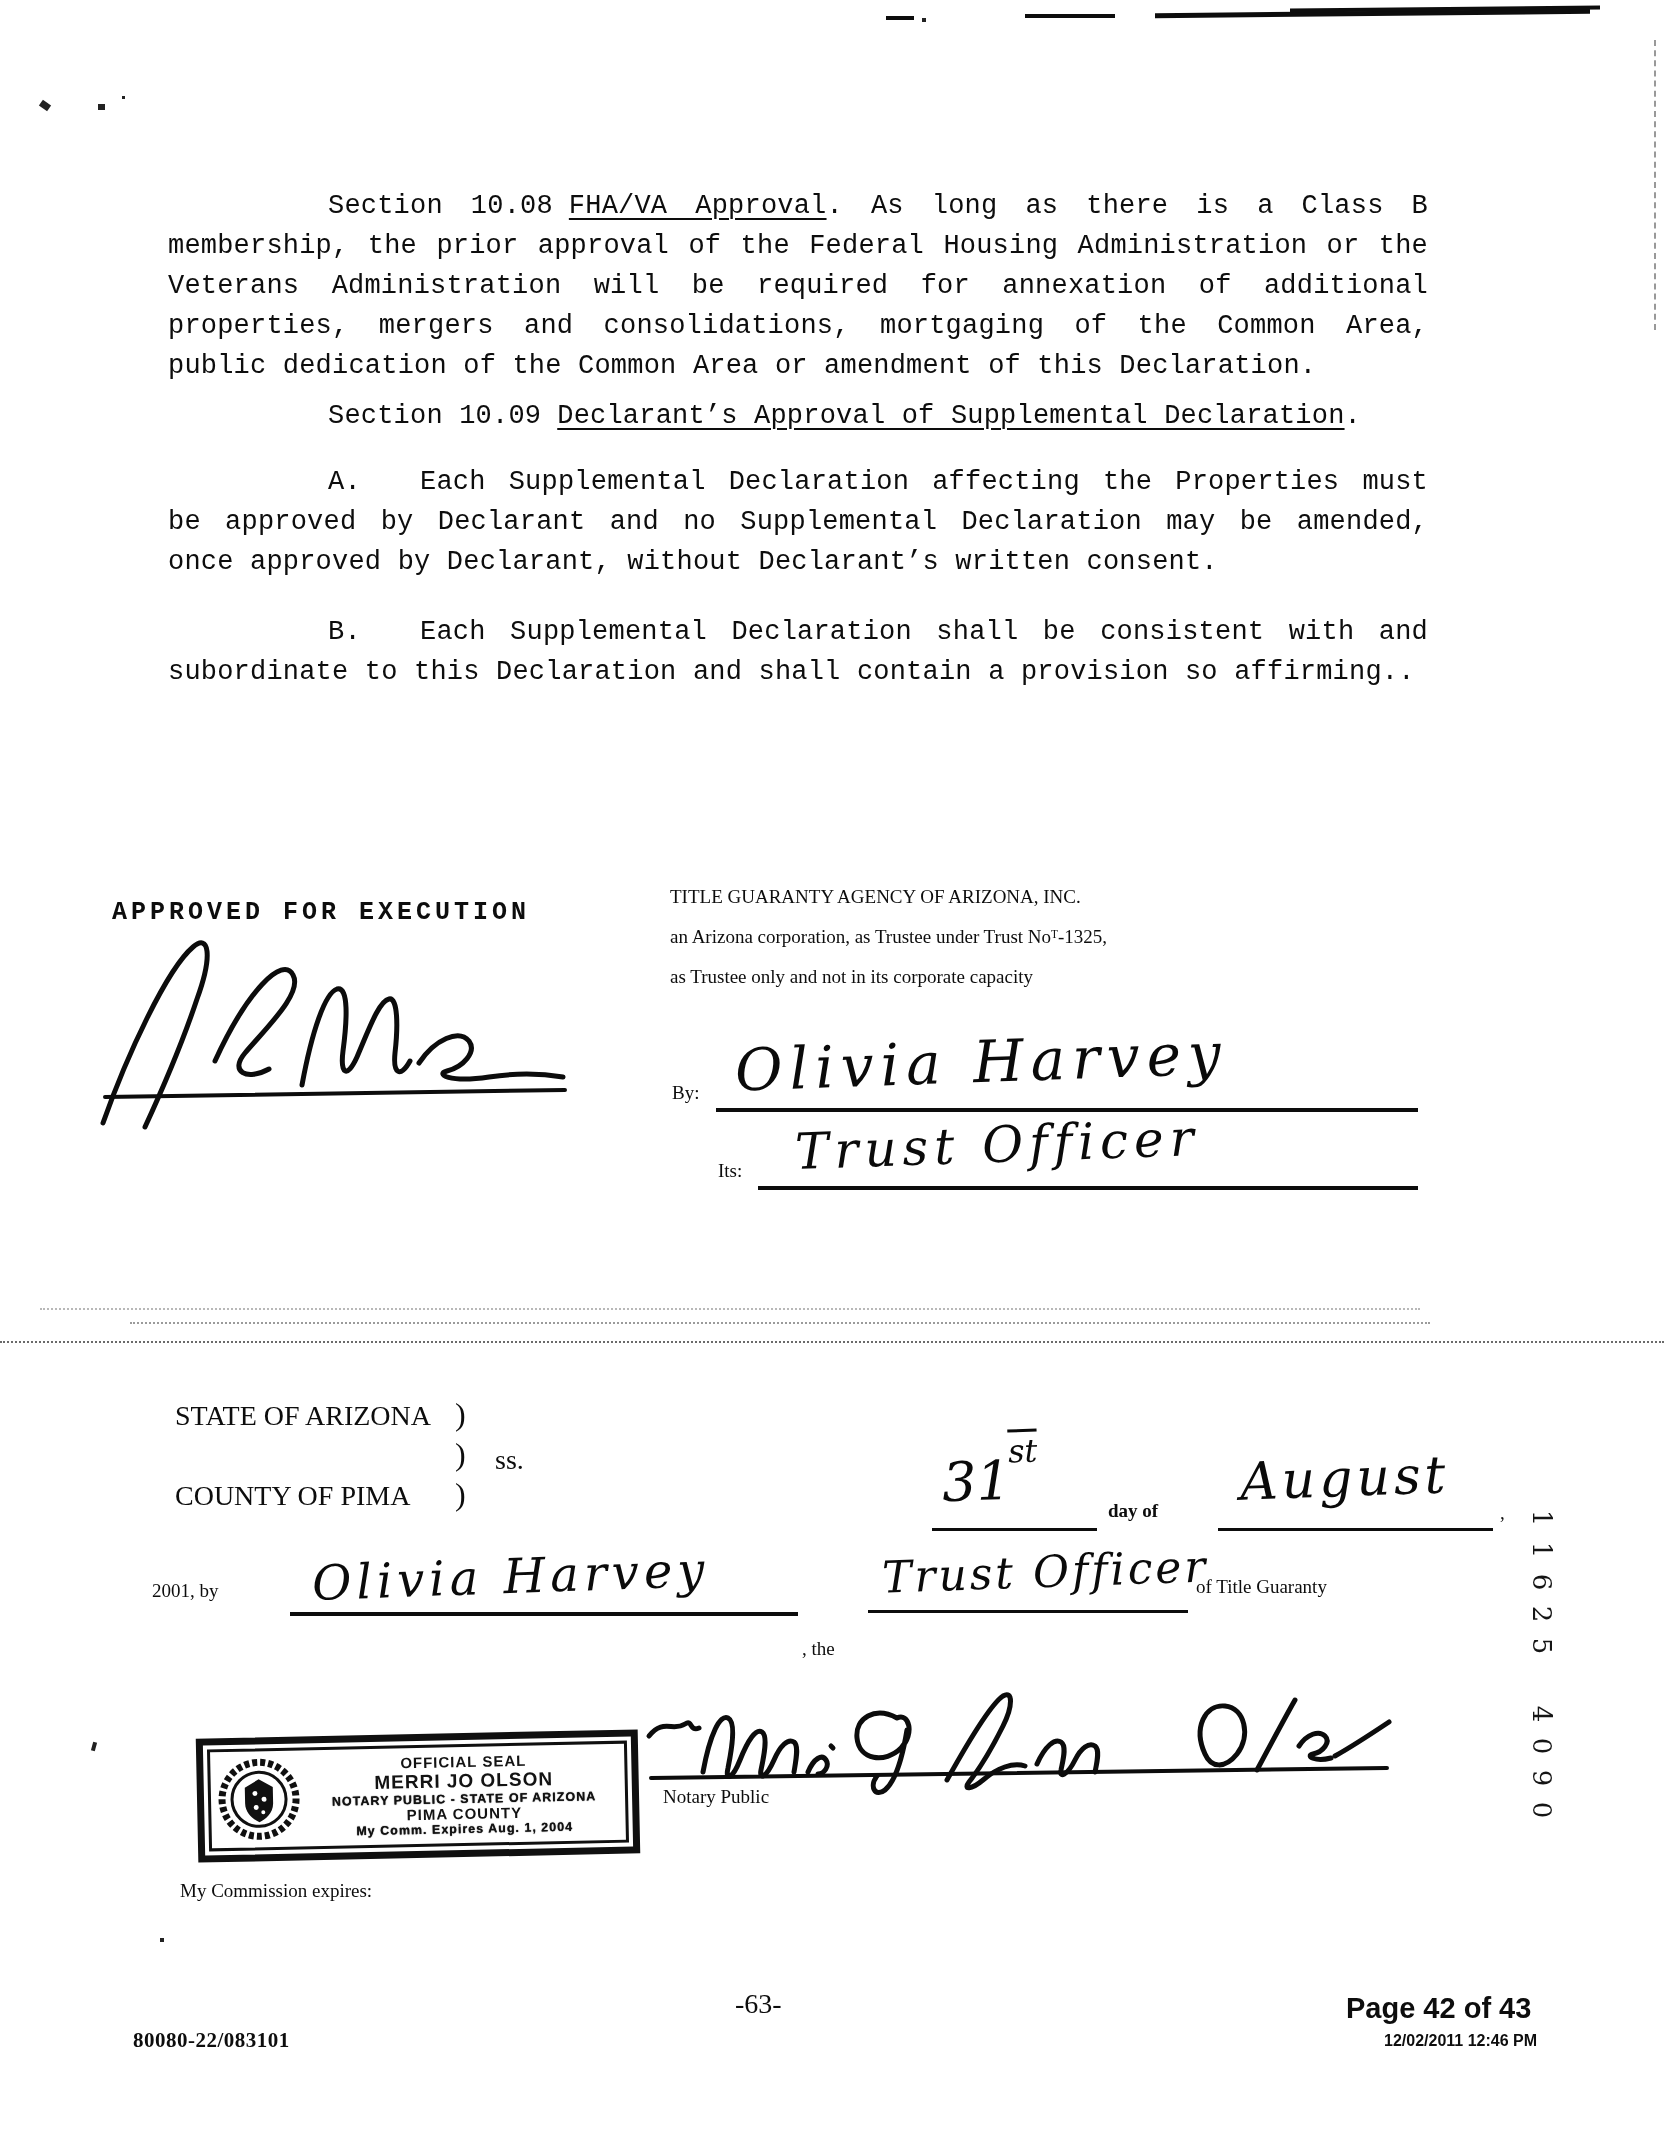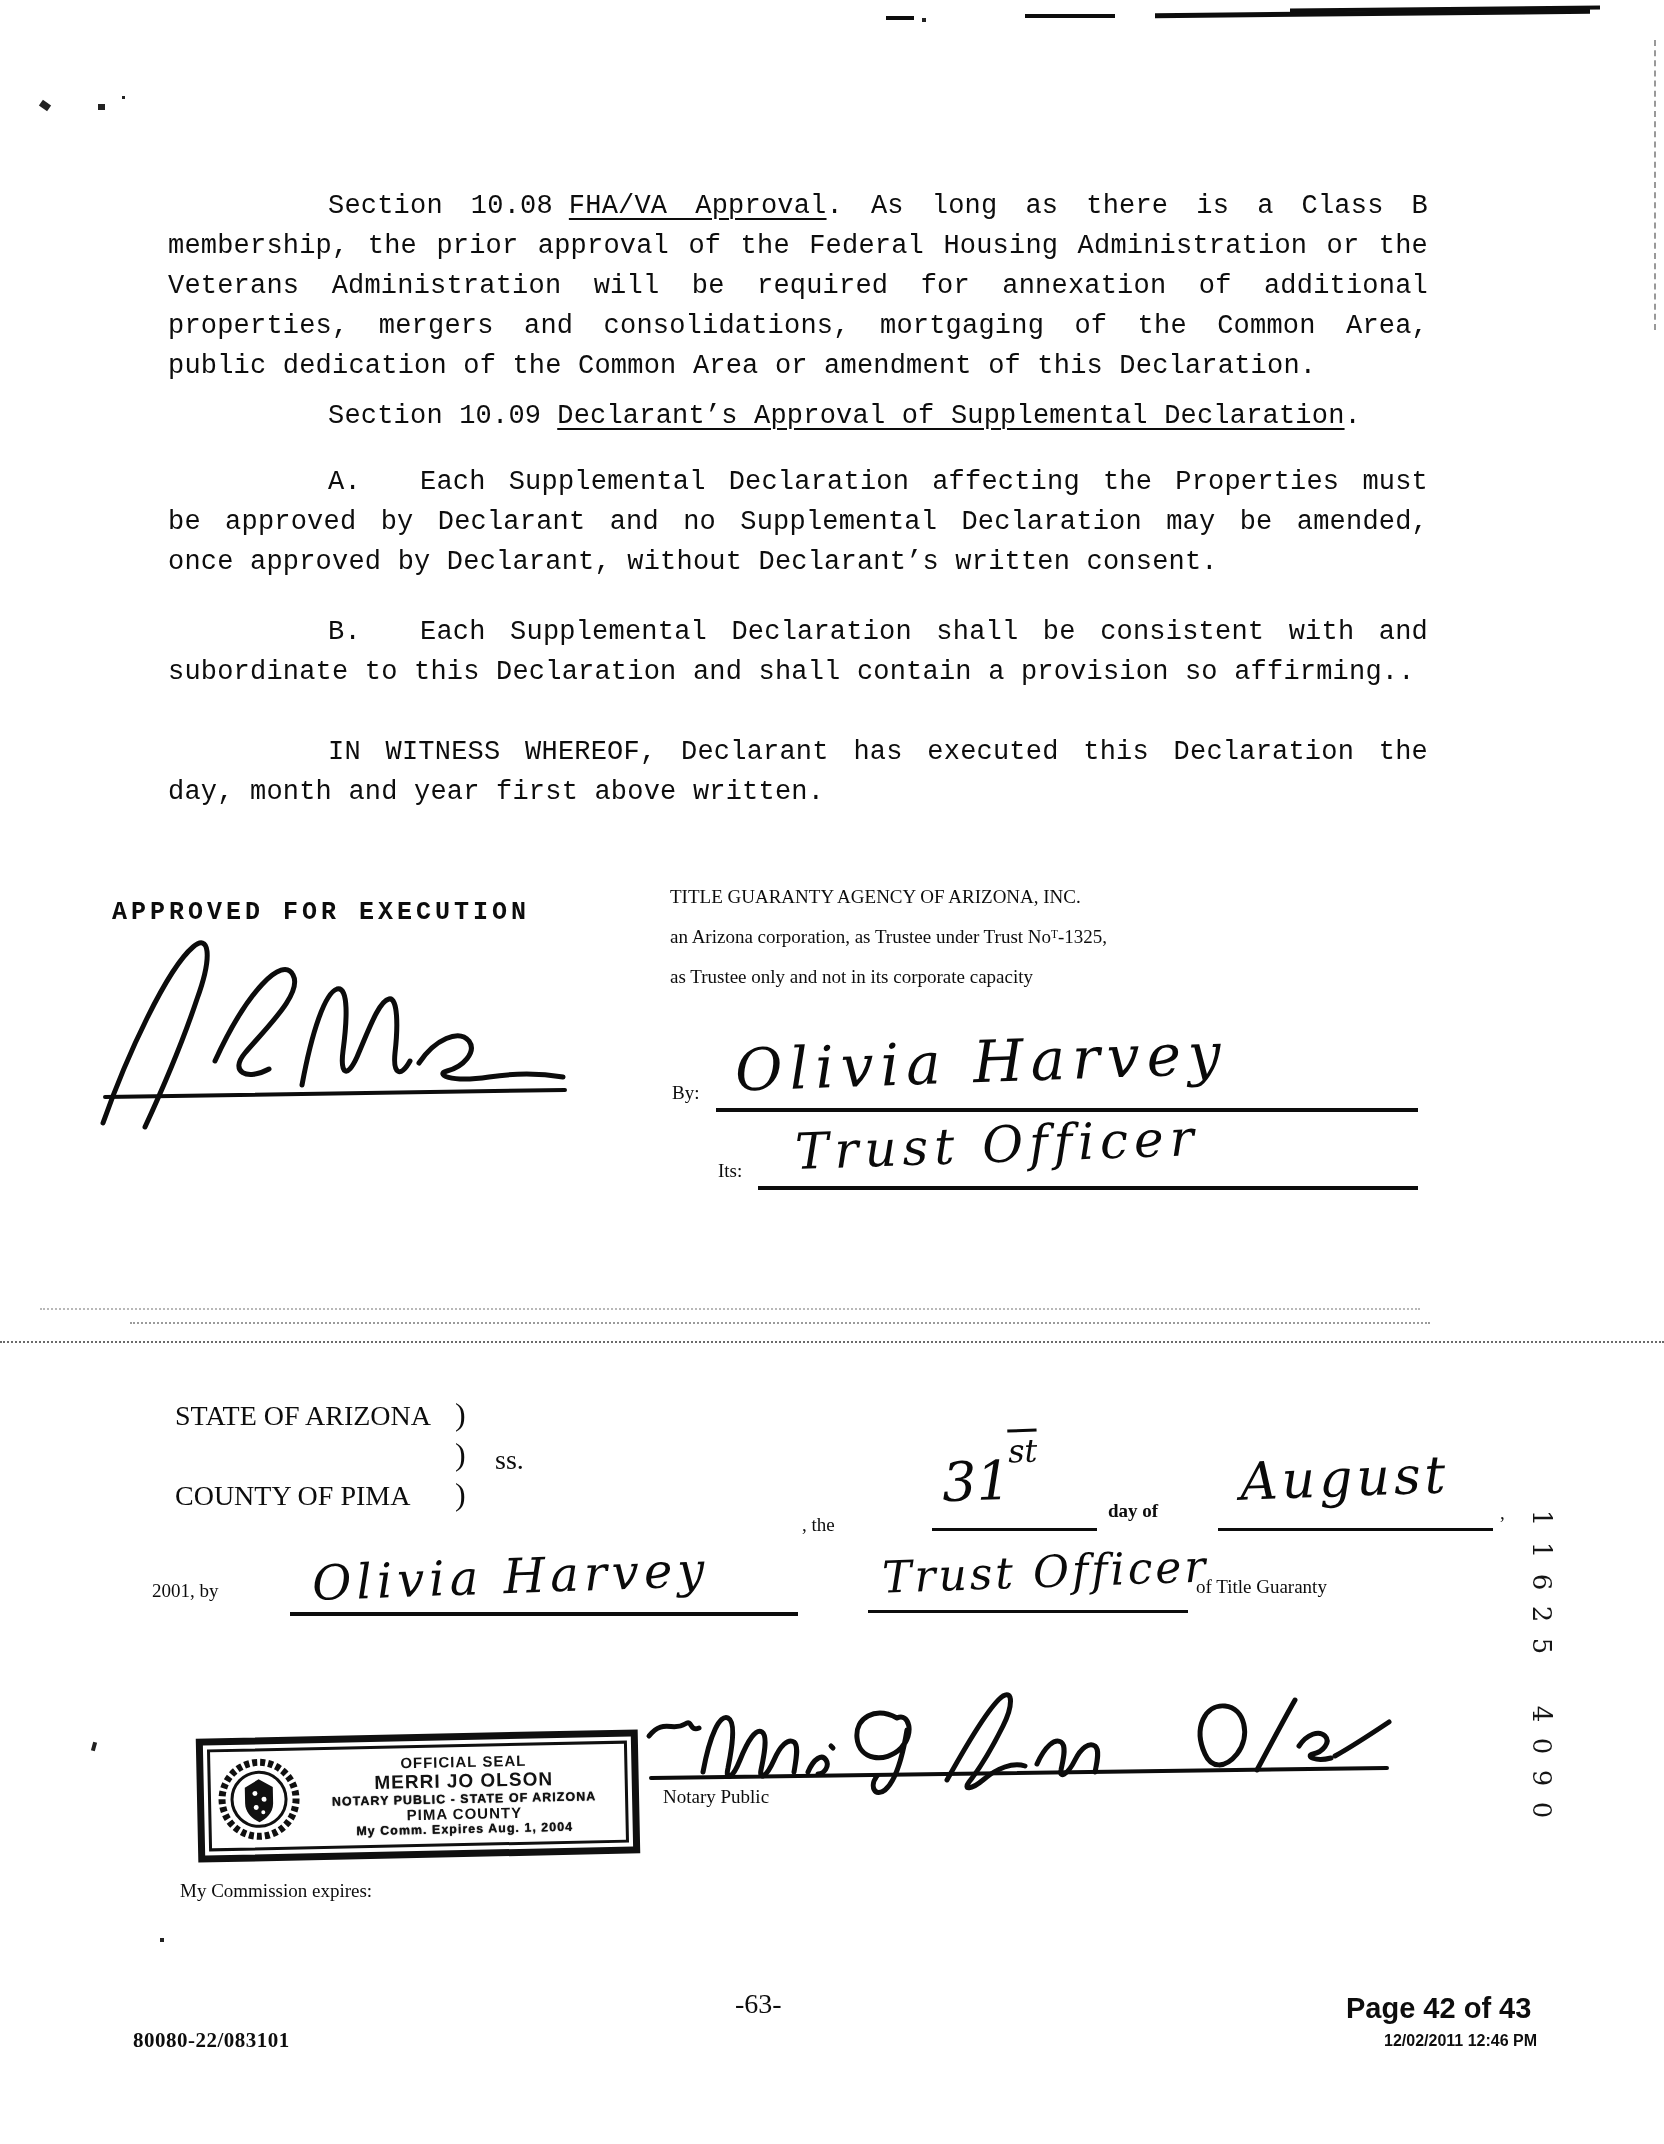--- a/index.html
+++ b/index.html
@@ -58,21 +58,20 @@
   <div class="edge-dash" style="left:1654px;top:40px;height:290px;"></div>
 
   <p class="para indent" style="left:168px;top:186px;"><span>Section 10.08</span><span class="gap"></span><span class="u">FHA/VA Approval</span><span>.  As long as there is a Class B membership, the prior approval of the Federal Housing Administration or the Veterans Administration will be required for annexation of additional properties, mergers and consolidations, mortgaging of the Common Area, public dedication of the Common Area or amendment of this Declaration.</span></p>
 
   <p class="para indent" style="left:168px;top:396px;"><span>Section 10.09</span><span class="gap"></span><span class="u">Declarant’s Approval of Supplemental Declaration</span><span>.</span></p>
 
   <p class="para indent" style="left:168px;top:462px;"><span class="pnum">A.</span><span>Each Supplemental Declaration affecting the Properties must be approved by Declarant and no Supplemental Declaration may be amended, once approved by Declarant, without Declarant’s written consent.</span></p>
 
   <p class="para indent" style="left:168px;top:612px;"><span class="pnum">B.</span><span>Each Supplemental Declaration shall be consistent with and subordinate to this Declaration and shall contain a provision so affirming..</span></p>
 
-  <p class="para indent" style="left:168px;top:732px;"><span>IN WITNESS WHEREOF, Declarant has executed this Declaration the day, month and year first above written.</span></p>
 
   <div class="typew" style="left:112px;top:898px;">APPROVED FOR EXECUTION</div>
 
   <svg style="left:95px;top:935px;" width="480" height="195" viewBox="0 0 480 195">
     <g fill="none" stroke="#0c0c0c" stroke-width="5" stroke-linecap="round">
       <path d="M8,188 C32,120 72,34 98,12 C114,-2 118,20 102,64 C84,118 62,166 50,192"></path>
       <path d="M120,126 C152,56 188,20 198,40 C208,58 172,92 150,118 C134,137 152,146 174,134"></path>
       <path d="M207,150 C217,96 230,58 242,54 C254,51 252,86 248,116 C245,139 252,144 262,122 C274,94 284,66 294,64 C303,62 303,92 300,118 C298,138 305,144 315,126"></path>
       <path d="M324,128 C340,104 364,94 374,106 C382,117 368,132 352,136 C340,139 354,148 394,142 C420,138 444,138 468,142"></path>
       <path d="M10,162 L470,155" stroke-width="4"></path>
@@ -108,21 +107,21 @@
   <div class="hand" style="left:1008px;top:1432px;font-size:32px;text-decoration:overline;">st</div>
   <div class="fill-line" style="left:932px;top:1528px;width:165px;border-bottom-width:3px;"></div>
   <div class="serif27" style="left:1108px;top:1500px;font-weight:bold;">day of</div>
   <div class="fill-line" style="left:1218px;top:1528px;width:275px;border-bottom-width:3px;"></div>
   <div class="hand" style="left:1240px;top:1448px;font-size:52px;letter-spacing:4px;">August</div>
   <div class="serif27" style="left:1500px;top:1502px;">,</div>
 
   <div class="serif27" style="left:152px;top:1580px;">2001, by</div>
   <div class="fill-line" style="left:290px;top:1612px;width:508px;"></div>
   <div class="hand" style="left:312px;top:1548px;font-size:48px;letter-spacing:5px;">Olivia Harvey</div>
-  <div class="serif27" style="left:802px;top:1514px;">, the</div>
+  <div class="serif27" style="left:802px;top:1638px;">, the</div>
   <div class="fill-line" style="left:868px;top:1610px;width:320px;border-bottom-width:3px;"></div>
   <div class="hand" style="left:882px;top:1546px;font-size:44px;letter-spacing:3px;">Trust Officer</div>
   <div class="serif27" style="left:1196px;top:1576px;">of Title Guaranty</div>
 
 
   <div class="seal">
     <div class="seal-inner">
       <svg style="position:static;flex:0 0 auto;" width="84" height="84" viewBox="0 0 84 84">
         <circle cx="42" cy="42" r="37" fill="none" stroke="#101010" stroke-width="7" stroke-dasharray="5 3"></circle>
         <circle cx="42" cy="42" r="27" fill="none" stroke="#101010" stroke-width="3"></circle>

